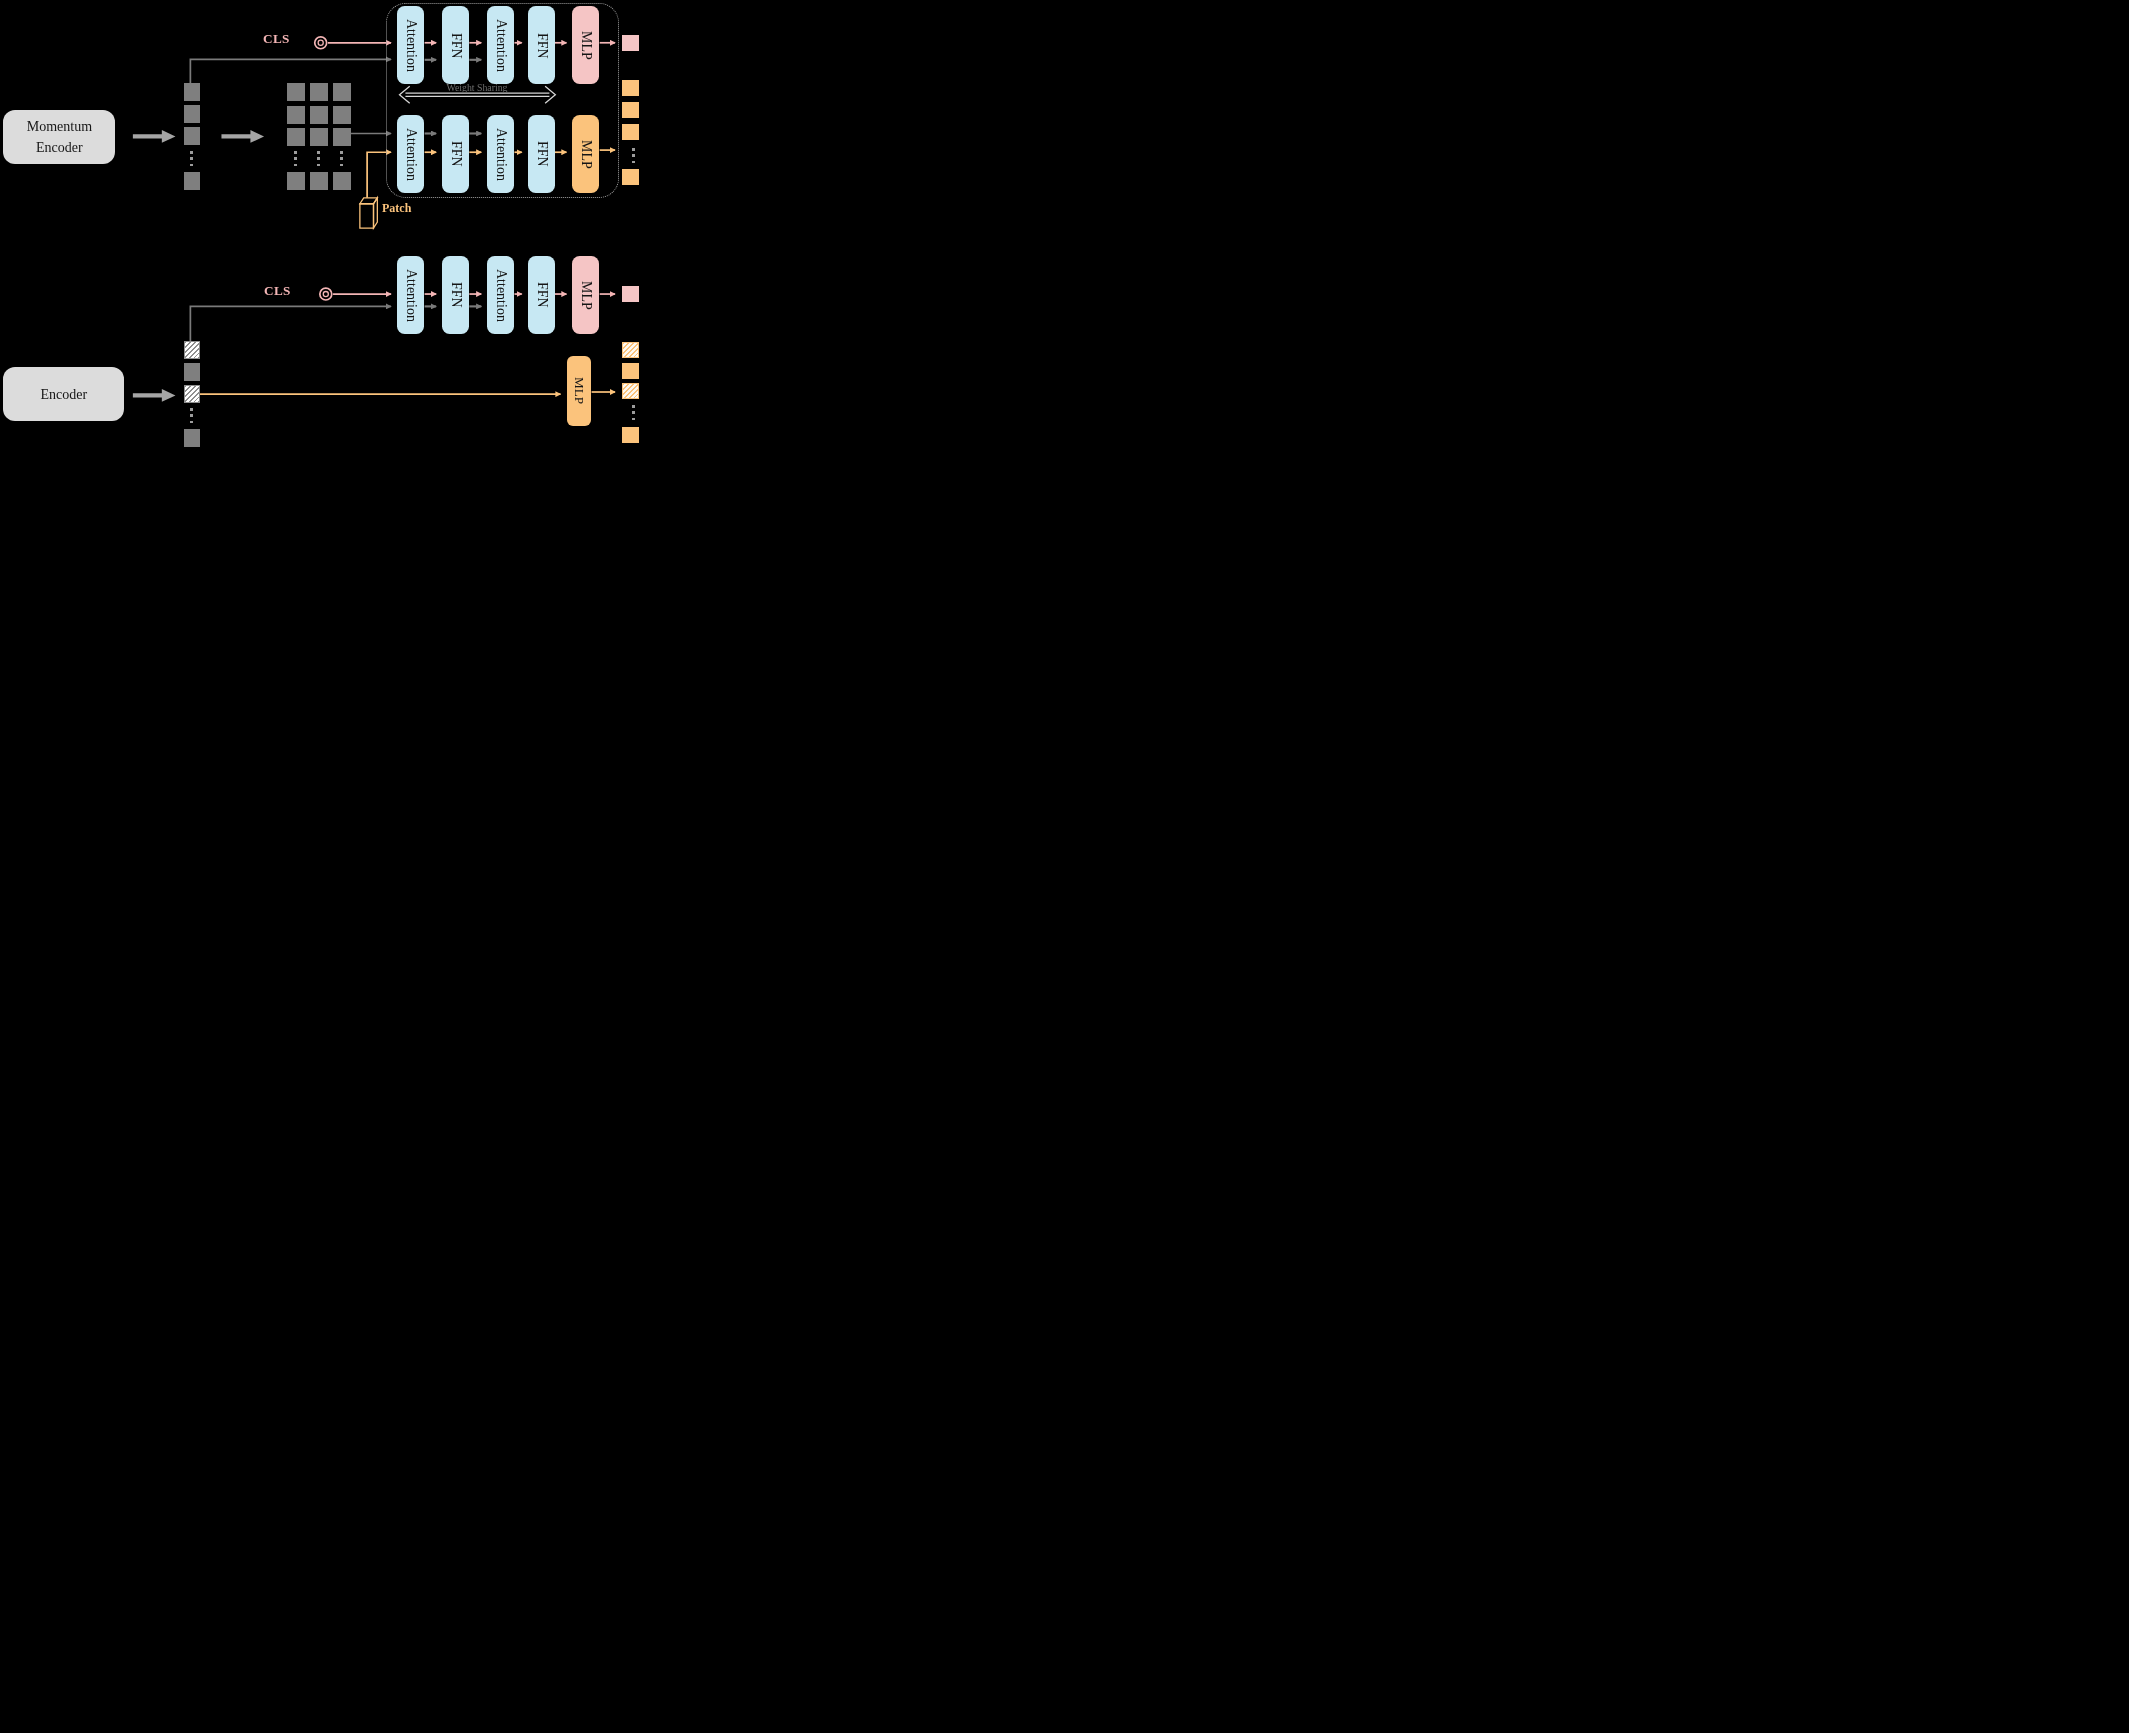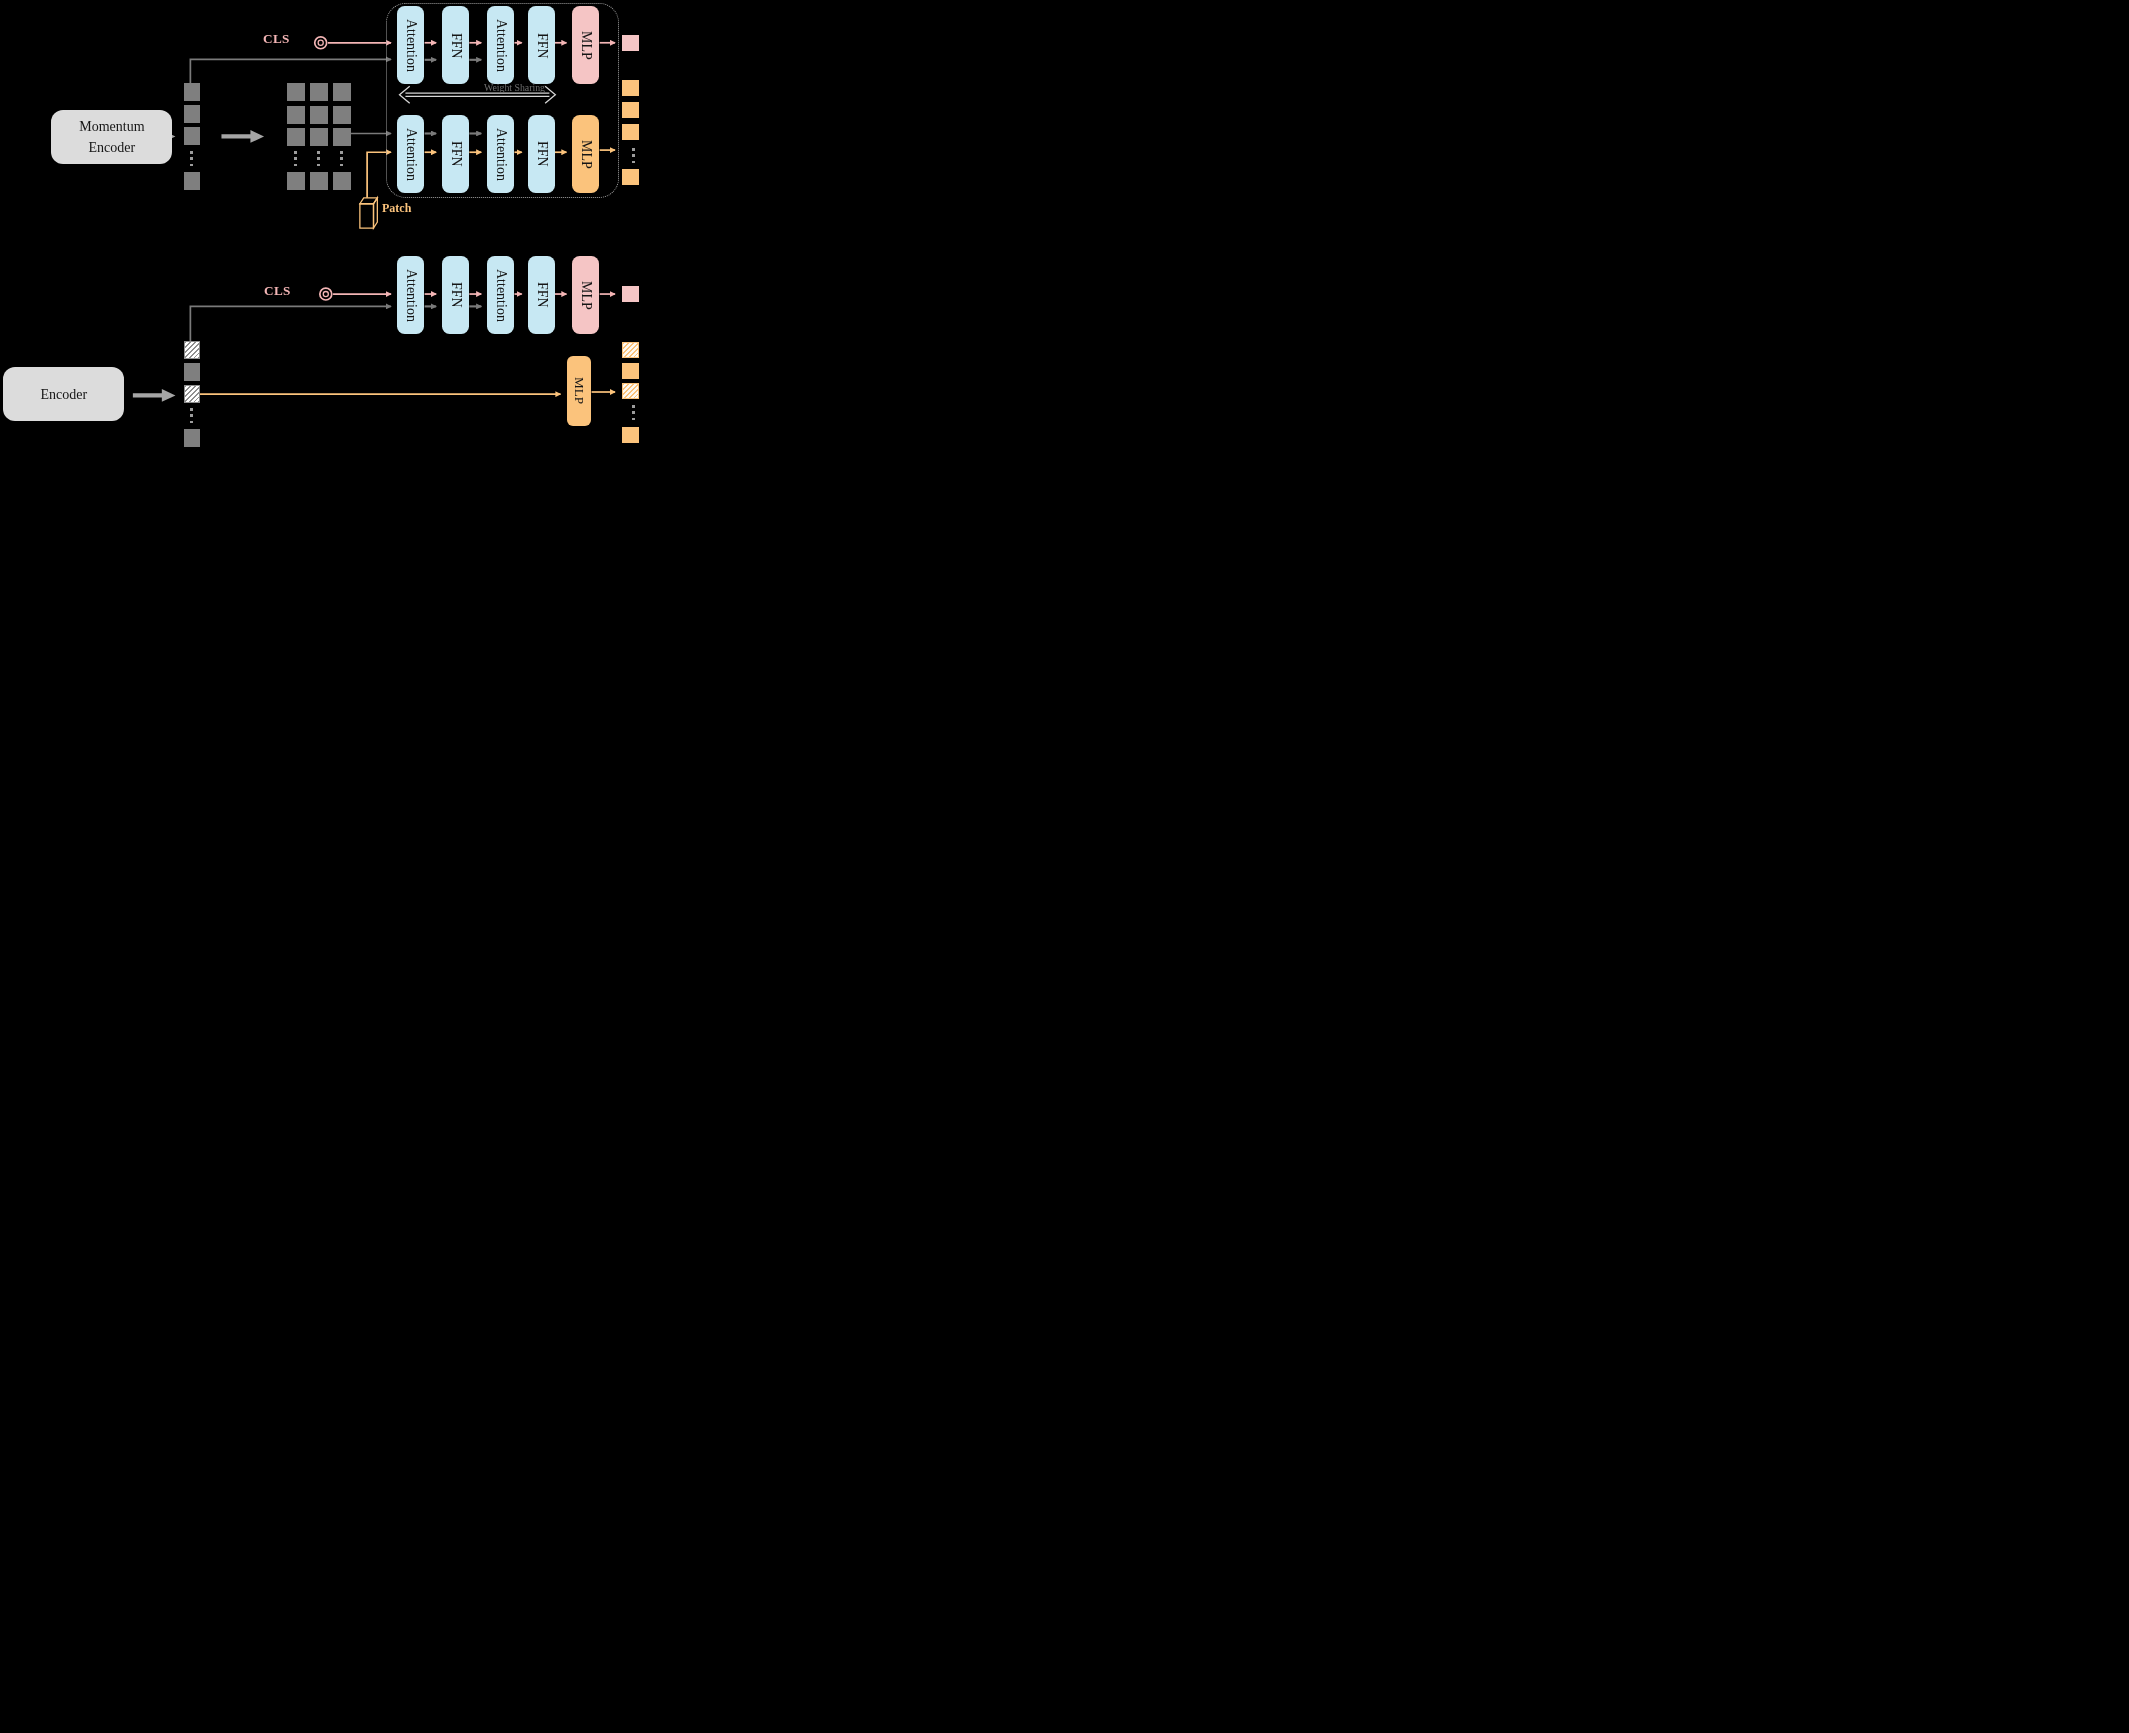--- a/index.html
+++ b/index.html
@@ -120,21 +120,21 @@
     <g fill="#a5a5a5">
       <polygon points="520,315 588,315 588,305 620,320 588,335 588,325 520,325"></polygon>
       </g>
     <g fill="#a5a5a5">
       <polygon points="312,923 380,923 380,913 412,928 380,943 380,933 312,933"></polygon>
       </g>
   </svg>
 
   <div class="abs dotted-box" style="left:386px;top:3.4px;width:231px;height:193px;"></div>
 
-  <div class="abs encoder-box" style="left:3.4px;top:110px;width:121px;height:54px;margin-left:48px;">
+  <div class="abs encoder-box" style="left:3.4px;top:110px;width:112px;height:54px;">
     <div>Momentum</div>
     <div>Encoder</div>
   </div>
 
   <div class="sq tok" style="left:184px;top:83px;width:15.8px;height:18px;"></div>
   <div class="sq tok" style="left:184px;top:105px;width:15.8px;height:18px;"></div>
   <div class="sq tok" style="left:184px;top:127px;width:15.8px;height:18px;"></div>
   <div class="abs vdots" style="left:190px;top:151px;">
       <b></b>
       <b></b>
@@ -164,21 +164,21 @@
   <div class="abs vdots" style="left:340px;top:151px;">
       <b></b>
       <b></b>
       <b></b>
     </div>
   <div class="sq tok" style="left:287px;top:172px;width:18.3px;height:18.3px;"></div>
   <div class="sq tok" style="left:310px;top:172px;width:18.3px;height:18.3px;"></div>
   <div class="sq tok" style="left:333px;top:172px;width:18.3px;height:18.3px;"></div>
 
   <div class="abs cls-label" style="left:263px;top:31px;">CLS</div>
-  <div class="abs ws-label" style="left:409px;top:82px;text-align:right;">Weight Sharing</div>
+  <div class="abs ws-label" style="left:409px;top:82px;">Weight Sharing</div>
   <div class="abs patch-label" style="left:382px;top:201px;">Patch</div>
 
   <div class="abs block blue" style="left:397px;top:6.4px;">Attention</div>
   <div class="abs block blue" style="left:442px;top:6.4px;">FFN</div>
   <div class="abs block blue" style="left:487px;top:6.4px;">Attention</div>
   <div class="abs block blue" style="left:528px;top:6.4px;">FFN</div>
   <div class="abs block pinkblk" style="left:572px;top:6.4px;">MLP</div>
 
   <div class="abs block blue" style="left:397px;top:115px;">Attention</div>
   <div class="abs block blue" style="left:442px;top:115px;">FFN</div>

